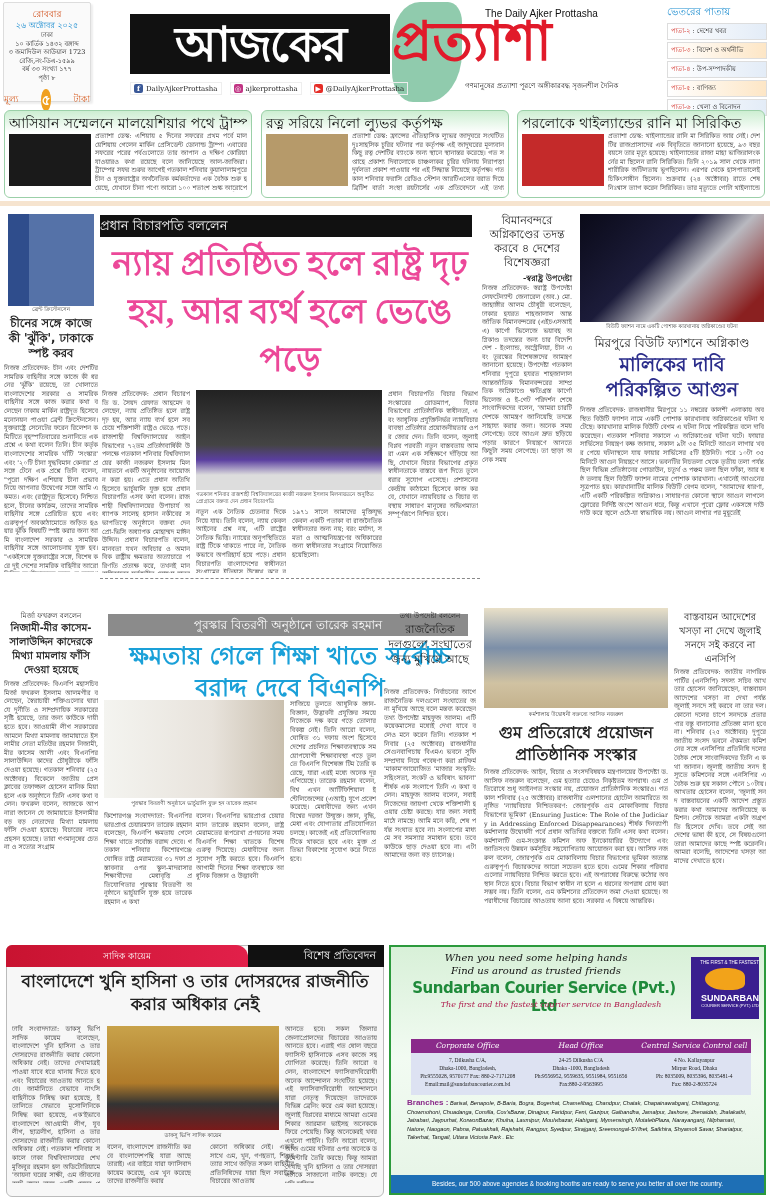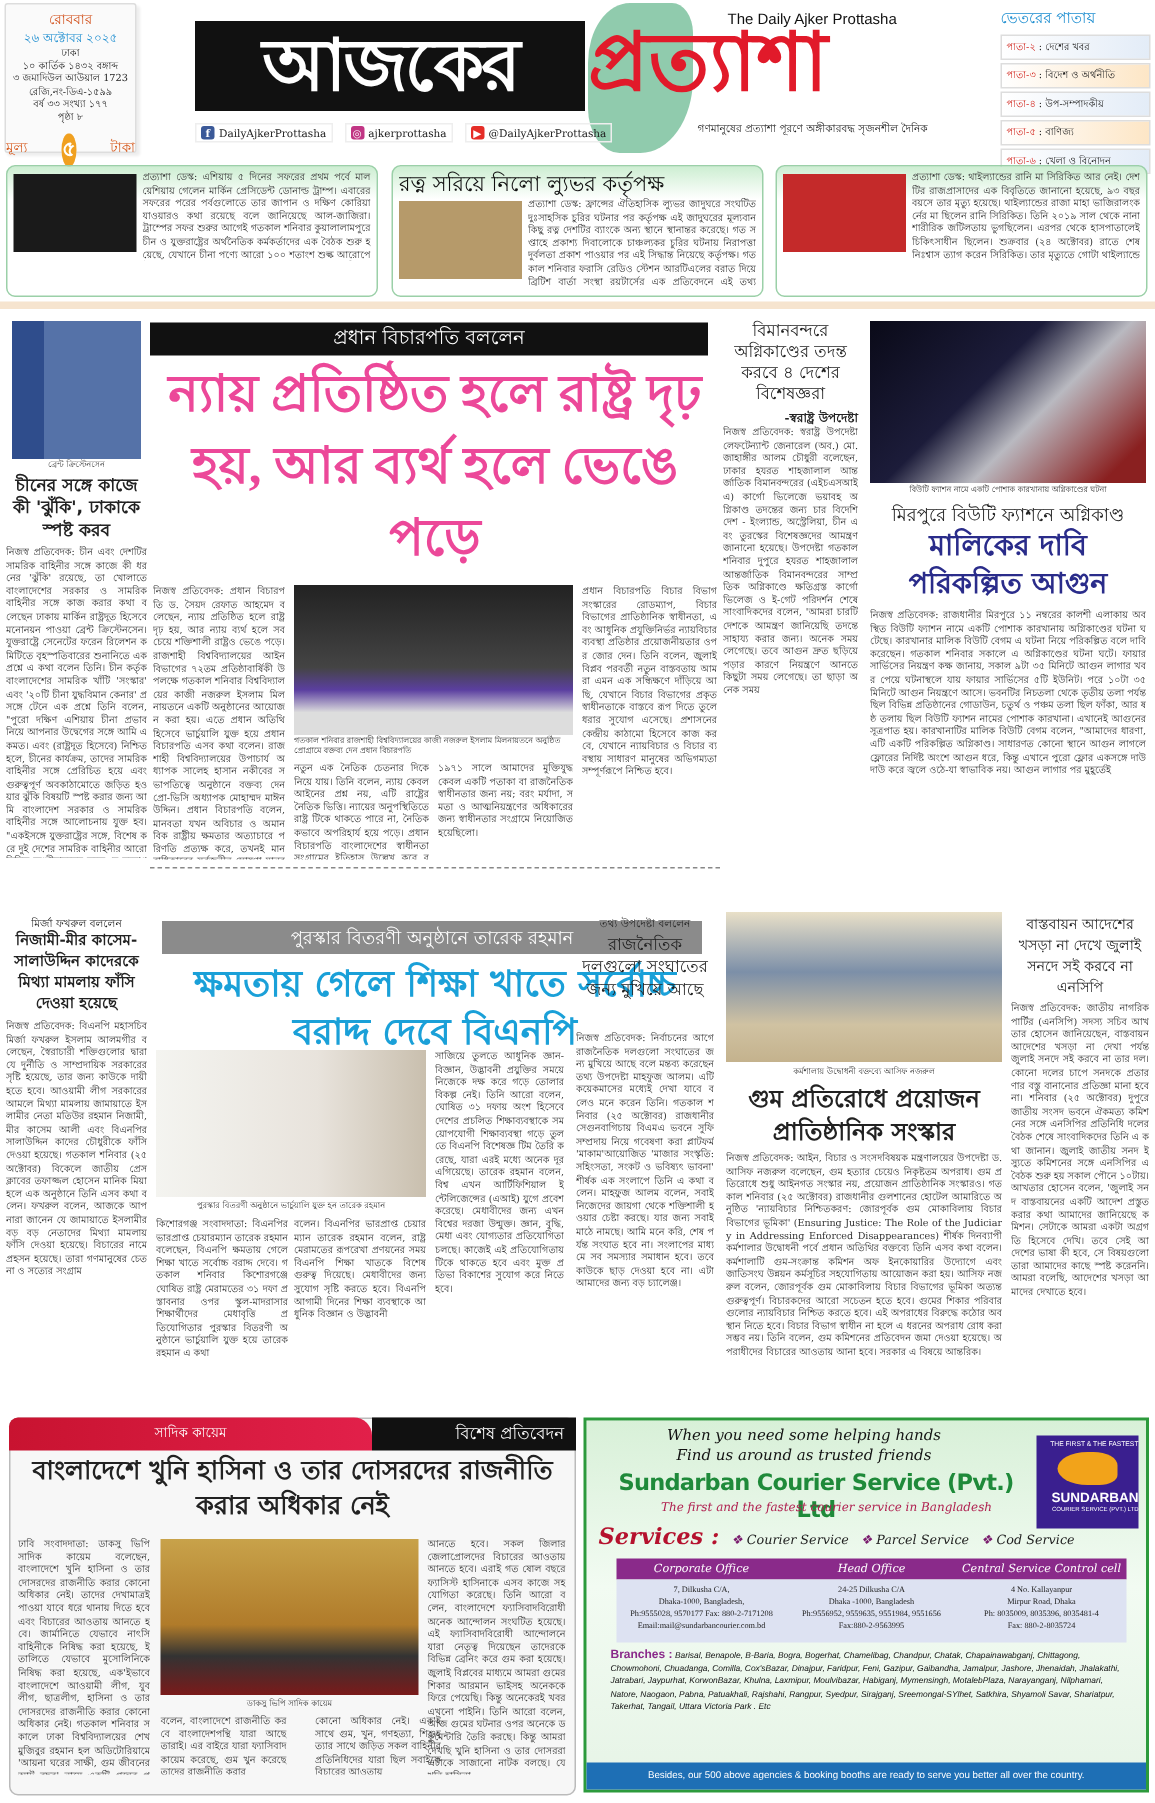--- a/index.html
+++ b/index.html
@@ -24,21 +24,21 @@
 #inside .hd{color:#1e8ed0;font-size:10px;margin-bottom:2px}
 #inside .row{font-size:6.5px;border:1px solid #ddd;margin-bottom:2px;padding:2px 3px;background:linear-gradient(90deg,#fff,#fde6c6)}
 #inside .row:nth-child(odd){background:linear-gradient(90deg,#fff,#e3ecf7)}
 #inside .row span{color:#d2261e}
 
 .topcard{top:110px;height:88px;border:1px solid #9bd0a8;border-radius:6px;background:linear-gradient(180deg,#cdeed2 0,#fff 22px);padding:3px 4px;overflow:hidden}
 .topcard h3{font-family:"DejaVu Sans",sans-serif;font-size:14px;font-weight:normal;color:#111;line-height:18px;white-space:nowrap;overflow:hidden}
 .topcard .img{float:left;width:82px;height:52px;margin:2px 4px 2px 0}
 .strip-bar{left:0;top:201px;width:770px;height:5px;background:#f6e4cf}
 
-#lead-kicker{left:100px;top:215px;width:372px;height:22px;background:#111;color:#fff;font-family:"DejaVu Sans",sans-serif;font-size:13px;line-height:22px;text-align:center}
+#lead-kicker{left:100px;top:215px;width:372px;height:22px;background:#111;color:#fff;font-family:"DejaVu Sans",sans-serif;font-size:13px;line-height:22px;text-align:left}
 #lead-head{left:100px;top:240px;width:380px;font-family:Liberation Serif, serif;font-weight:bold;color:#ec4899;font-size:34px;line-height:48px;text-align:center}
 .photo{background:#777}
 </style>
 </head>
 <body>
 
 <div id="datebox" class="abs">
   <div class="day">রোববার</div>
   <div class="date">২৬ অক্টোবর ২০২৫</div>
   <div>ঢাকা</div>
@@ -80,29 +80,31 @@
   <div>
   <div class="row"><span>পাতা-২</span> : <b style="font-weight:normal">দেশের খবর</b></div>
   <div class="row"><span>পাতা-৩</span> : <b style="font-weight:normal">বিদেশ ও অর্থনীতি</b></div>
   <div class="row"><span>পাতা-৪</span> : <b style="font-weight:normal">উপ-সম্পাদকীয়</b></div>
   <div class="row"><span>পাতা-৫</span> : <b style="font-weight:normal">বাণিজ্য</b></div>
   <div class="row"><span>পাতা-৬</span> : <b style="font-weight:normal">খেলা ও বিনোদন</b></div>
   </div>
 </div>
 
 <div class="abs topcard" style="left:4px;width:248px">
+  <h3>আসিয়ান সম্মেলনে মালয়েশিয়ার পথে ট্রাম্প</h3>
   <div class="img photo" style="background:#1a1a1a"></div>
   <div class="bodytext" style="height:60px">প্রত্যাশা ডেস্ক: এশিয়ায় ৫ দিনের সফরের প্রথম পর্বে মালয়েশিয়ায় গেলেন মার্কিন প্রেসিডেন্ট ডোনাল্ড ট্রাম্প। এবারের সফরের পরের পর্বগুলোতে তার জাপান ও দক্ষিণ কোরিয়া যাওয়ারও কথা রয়েছে বলে জানিয়েছে আল-জাজিরা। ট্রাম্পের সফর শুরুর আগেই গতকাল শনিবার কুয়ালালামপুরে চীন ও যুক্তরাষ্ট্রের অর্থনৈতিক কর্মকর্তাদের এক বৈঠক শুরু হয়েছে, যেখানে চীনা পণ্যে আরো ১০০ শতাংশ শুল্ক আরোপে ট্রাম্পের হুমকি এবং দুর্লভ খনিজ ও চৌম্বক রপ্তানিতে চীনের কঠোর বিধিনিষেধ নিয়ে আলোচনা হওয়ার কথা। দক্ষিণ কোরিয়ায় এশিয়া-প্রশান্ত মহাসাগরীয় অর্থনৈতিক সহযোগিতা বা</div>
 </div>
 <div class="abs topcard" style="left:261px;width:248px">
   <h3>রত্ন সরিয়ে নিলো ল্যুভর কর্তৃপক্ষ</h3>
   <div class="img photo" style="background:#b69a6a"></div>
   <div class="bodytext" style="height:60px">প্রত্যাশা ডেস্ক: ফ্রান্সের ঐতিহাসিক ল্যুভর জাদুঘরে সংঘটিত দুঃসাহসিক চুরির ঘটনার পর কর্তৃপক্ষ এই জাদুঘরের মূল্যবান কিছু রত্ন দেশটির ব্যাংকে অন্য স্থানে স্থানান্তর করেছে। গত সপ্তাহে প্রকাশ্য দিবালোকে চাঞ্চল্যকর চুরির ঘটনায় নিরাপত্তা দুর্বলতা প্রকাশ পাওয়ার পর এই সিদ্ধান্ত নিয়েছে কর্তৃপক্ষ। গতকাল শনিবার ফরাসি রেডিও স্টেশন আরটিএলের বরাত দিয়ে ব্রিটিশ বার্তা সংস্থা রয়টার্সের এক প্রতিবেদনে এই তথ্য জানানো হয়েছে। এতে বলা হয়েছে, গত সপ্তাহের চুরির ঘটনার পর ল্যুভর জাদুঘর থেকে কিছু মূল্যবান বস্তু ব্যাংকে অন্য স্থানে স্থানান্তর করা হয়েছে। অজ্ঞাত সূত্রের বরাত দিয়ে</div>
 </div>
 <div class="abs topcard" style="left:517px;width:248px">
+  <h3>পরলোকে থাইল্যান্ডের রানি মা সিরিকিত</h3>
   <div class="img photo" style="background:#c42a2a"></div>
   <div class="bodytext" style="height:60px">প্রত্যাশা ডেস্ক: থাইল্যান্ডের রানি মা সিরিকিত আর নেই। দেশটির রাজপ্রাসাদের এক বিবৃতিতে জানানো হয়েছে, ৯৩ বছর বয়সে তার মৃত্যু হয়েছে। থাইল্যান্ডের রাজা মাহা ভাজিরালংকর্নের মা ছিলেন রানি সিরিকিত। তিনি ২০১৯ সাল থেকে নানা শারীরিক জটিলতায় ভুগছিলেন। এরপর থেকে হাসপাতালেই চিকিৎসাধীন ছিলেন। শুক্রবার (২৪ অক্টোবর) রাতে শেষ নিঃশ্বাস ত্যাগ করেন সিরিকিত। তার মৃত্যুতে গোটা থাইল্যান্ডে শোকের ছায়া নেমে এসেছে। রাজপরিবার ও রাজপ্রাসাদের সদস্যদের জন্য ঘোষণা করা হয়েছে এক বছরের জাতীয় শোক। থাইল্যান্ডের প্রধানমন্ত্রী অনুতিন চার্নভিরাকুল</div>
 </div>
 <div class="abs strip-bar"></div>
 
 <div class="abs photo" style="left:8px;top:214px;width:86px;height:92px;background:linear-gradient(90deg,#2f4d8c 0,#2f4d8c 25%,#5572a8 25%);"></div>
 <div class="abs" style="left:8px;top:306px;width:86px;font-size:5.5px;text-align:center;color:#444">ব্রেন্ট ক্রিস্টেনসেন</div>
 <div class="abs" style="left:4px;top:316px;width:94px;font-family:'DejaVu Sans',sans-serif;font-size:11.5px;line-height:15px;text-align:center;font-weight:bold">চীনের সঙ্গে কাজে কী 'ঝুঁকি', ঢাকাকে স্পষ্ট করব</div>
 <div class="abs bodytext" style="left:4px;top:364px;width:94px;height:208px">নিজস্ব প্রতিবেদক: চীন এবং দেশটির সামরিক বাহিনীর সঙ্গে কাজে কী ধরনের 'ঝুঁকি' রয়েছে, তা খোলাতে বাংলাদেশের সরকার ও সামরিক বাহিনীর সঙ্গে কাজ করার কথা বলেছেন ঢাকায় মার্কিন রাষ্ট্রদূত হিসেবে মনোনয়ন পাওয়া ব্রেন্ট ক্রিস্টেনসেন। যুক্তরাষ্ট্রে সেনেটের ফরেন রিলেশন কমিটিতে বৃহস্পতিবারের শুনানিতে এক প্রশ্নে এ কথা বলেন তিনি। চীন কর্তৃক বাংলাদেশের সামরিক খাঁটি 'সংস্কার' এবং '২০টি চীনা যুদ্ধবিমান কেনার' প্রসঙ্গে টেনে এক প্রশ্নে তিনি বলেন, "পুরো দক্ষিণ এশিয়ায় চীনা প্রভাব নিয়ে আপনার উদ্বেগের সঙ্গে আমি একমত। এবং (রাষ্ট্রদূত হিসেবে) নিশ্চিত হলে, চীনের কার্যক্রম, তাদের সামরিক বাহিনীর সঙ্গে প্রেরিচিত হয়ে এবং গুরুত্বপূর্ণ অবকাঠামোতে জড়িত হওয়ার ঝুঁকি বিষয়টি স্পষ্ট করার জন্য আমি বাংলাদেশ সরকার ও সামরিক বাহিনীর সঙ্গে আলোচনায় যুক্ত হব। "একইসঙ্গে যুক্তরাষ্ট্রের সঙ্গে, বিশেষ করে দুই দেশের সামরিক বাহিনীর আরো নিবিড় অংশীদারত্বের ফলে যে সুযোগ ও সুফল মিলবে, তা তুলে ধরব।" এর আগে</div>
 
@@ -167,26 +169,20 @@
     <div>When you need some helping hands</div>
     <div>Find us around as trusted friends</div>
   </div>
   <div style="position:absolute;left:8px;top:32px;width:290px;font-family:'DejaVu Sans',sans-serif;font-weight:bold;font-size:15px;color:#1f8a3a;text-align:center;letter-spacing:-.5px">Sundarban Courier Service (Pvt.) Ltd</div>
   <div style="position:absolute;left:30px;top:53px;width:260px;font-family:'DejaVu Serif',serif;font-style:italic;font-size:8px;color:#b02050;text-align:center">The first and the fastest courier service in Bangladesh</div>
   <div style="position:absolute;left:300px;top:10px;width:68px;height:62px;background:#3a1f8f;color:#fff;text-align:right;font-family:'Liberation Sans',sans-serif">
     <div style="font-size:4.5px;margin-top:3px">THE FIRST &amp; THE FASTEST</div>
     <div style="width:40px;height:22px;margin:3px auto;background:#f2a31a;border-radius:50% 40% 30% 50%"></div>
     <div style="font-size:9px;font-weight:bold">SUNDARBAN</div>
     <div style="font-size:4px">COURIER SERVICE (PVT.) LTD</div>
-  </div>
-  <div style="position:absolute;left:8px;top:68px;display:flex;align-items:baseline;gap:8px;font-family:'DejaVu Serif',serif;font-style:italic">
-    <span style="color:#b5122e;font-weight:bold;font-size:15px">Services :</span>
-    <span style="font-size:8.5px"><span style="color:#7a1d6e">❖</span> <span>Courier Service</span></span>
-    <span style="font-size:8.5px"><span style="color:#7a1d6e">❖</span> <span>Parcel Service</span></span>
-    <span style="font-size:8.5px"><span style="color:#7a1d6e">❖</span> <span>Cod Service</span></span>
   </div>
   <div style="position:absolute;left:20px;top:92px;width:340px;display:flex;background:#8a2a8a;color:#fff;font-family:'DejaVu Serif',serif;font-style:italic;font-size:7.5px;height:14px;line-height:14px;text-align:center">
     <div style="flex:1">Corporate Office</div>
     <div style="flex:1">Head Office</div>
     <div style="flex:1">Central Service Control cell</div>
   </div>
   <div style="position:absolute;left:20px;top:106px;width:340px;display:flex;background:#dde2f2;font-family:'Liberation Serif',serif;font-size:5.5px;line-height:8px;height:42px;padding-top:3px;text-align:center">
     <div style="flex:1">
         <div>7, Dilkusha C/A,</div>
         <div>Dhaka-1000, Bangladesh,</div>

